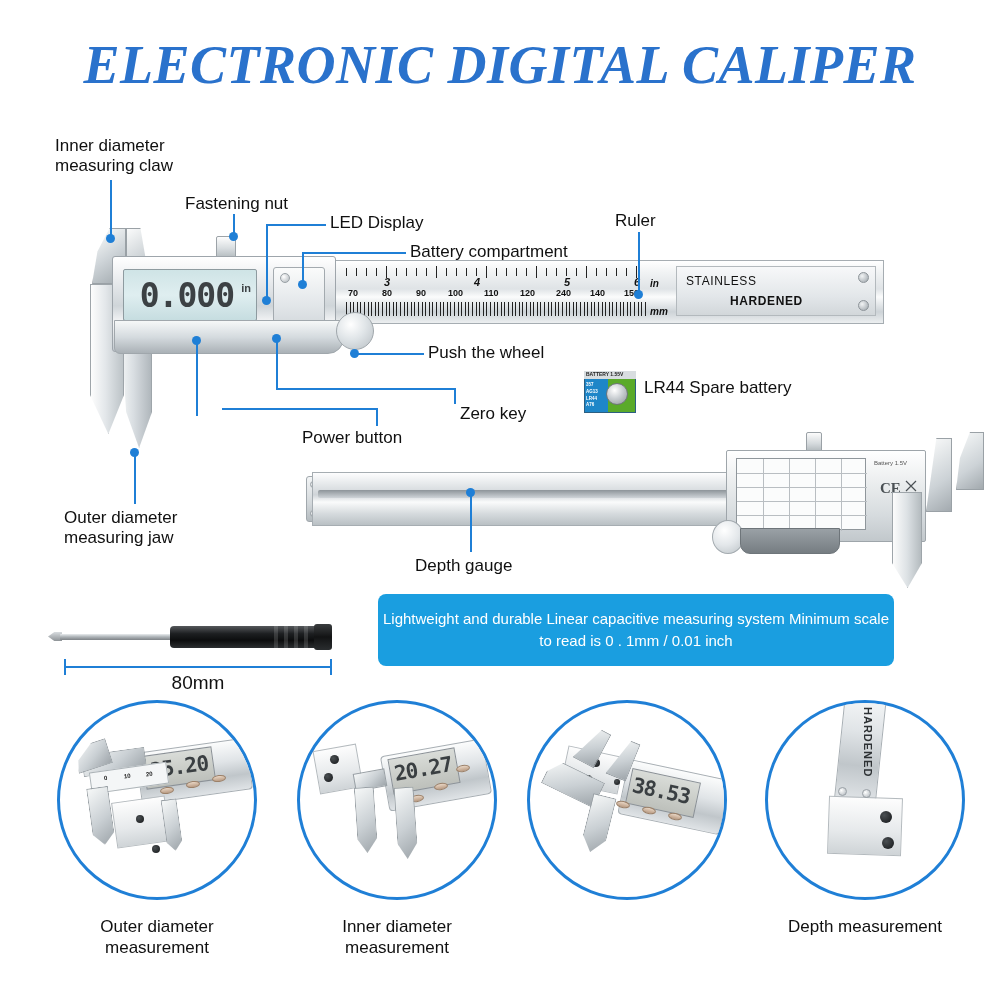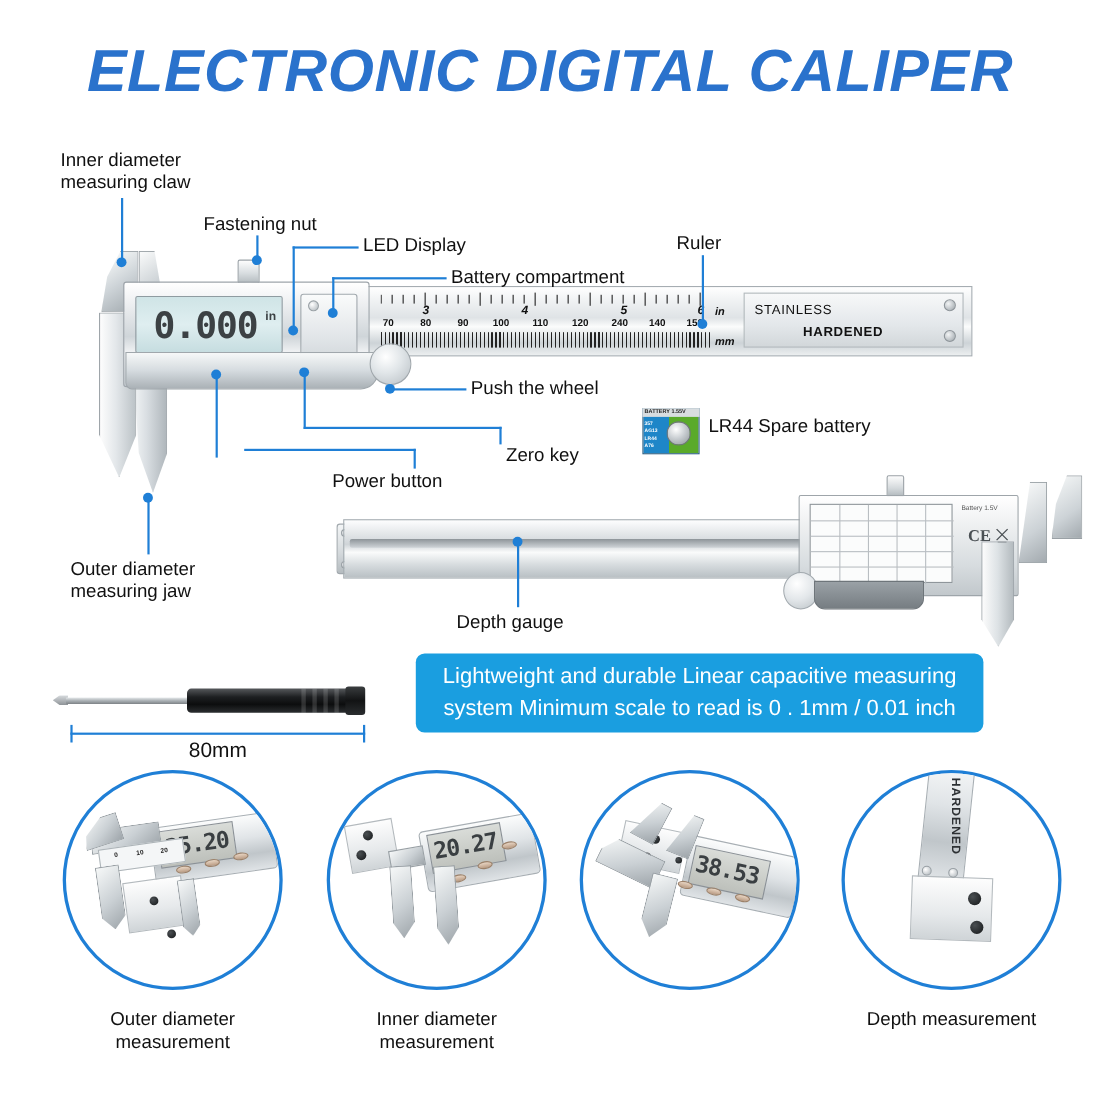--- a/index.html
+++ b/index.html
@@ -13,21 +13,21 @@
   }
   .page { position: relative; width: 1000px; height: 1000px; }
 
   
   .title {
     position: absolute; left: 0; top: 34px; width: 1000px;
     text-align: center;
     font-size: 54px; font-weight: bold; font-style: italic;
     letter-spacing: 0.5px;
     color: #2a72cc;
-    font-family: Liberation Sans, sans-serif;
+    font-family: Liberation Serif, serif;
   }
 
   
   .lbl {
     position: absolute;
     font-size: 17px;
     color: #101010;
     line-height: 1.18;
     font-family: "Liberation Sans", sans-serif;
     white-space: pre-line;
@@ -224,21 +224,21 @@
     clip-path: polygon(50% 0,100% 0,100% 100%,0 100%,14% 45%);
   }
 
   
   #info-box {
     position: absolute; left: 378px; top: 594px; width: 516px; height: 72px;
     background: #1a9ee0; border-radius: 8px;
     display: flex; align-items: center; justify-content: center;
   }
   #info-box p {
-    color:#ffffff; font-size: 20px; line-height: 1.45; text-align: center;
+    color:#ffffff; font-size: 15px; line-height: 1.45; text-align: center;
     padding: 0 0; font-family:"Liberation Sans", sans-serif;
   }
 
   
   #screwdriver { position:absolute; left: 42px; top: 604px; width: 310px; height: 90px; }
   .sd-tip {
     position:absolute; left: 6px; top: 28px; width: 14px; height: 9px;
     background: linear-gradient(180deg,#d8dcdf,#8e9397);
     clip-path: polygon(0 50%,45% 0,100% 0,100% 100%,45% 100%);
   }

